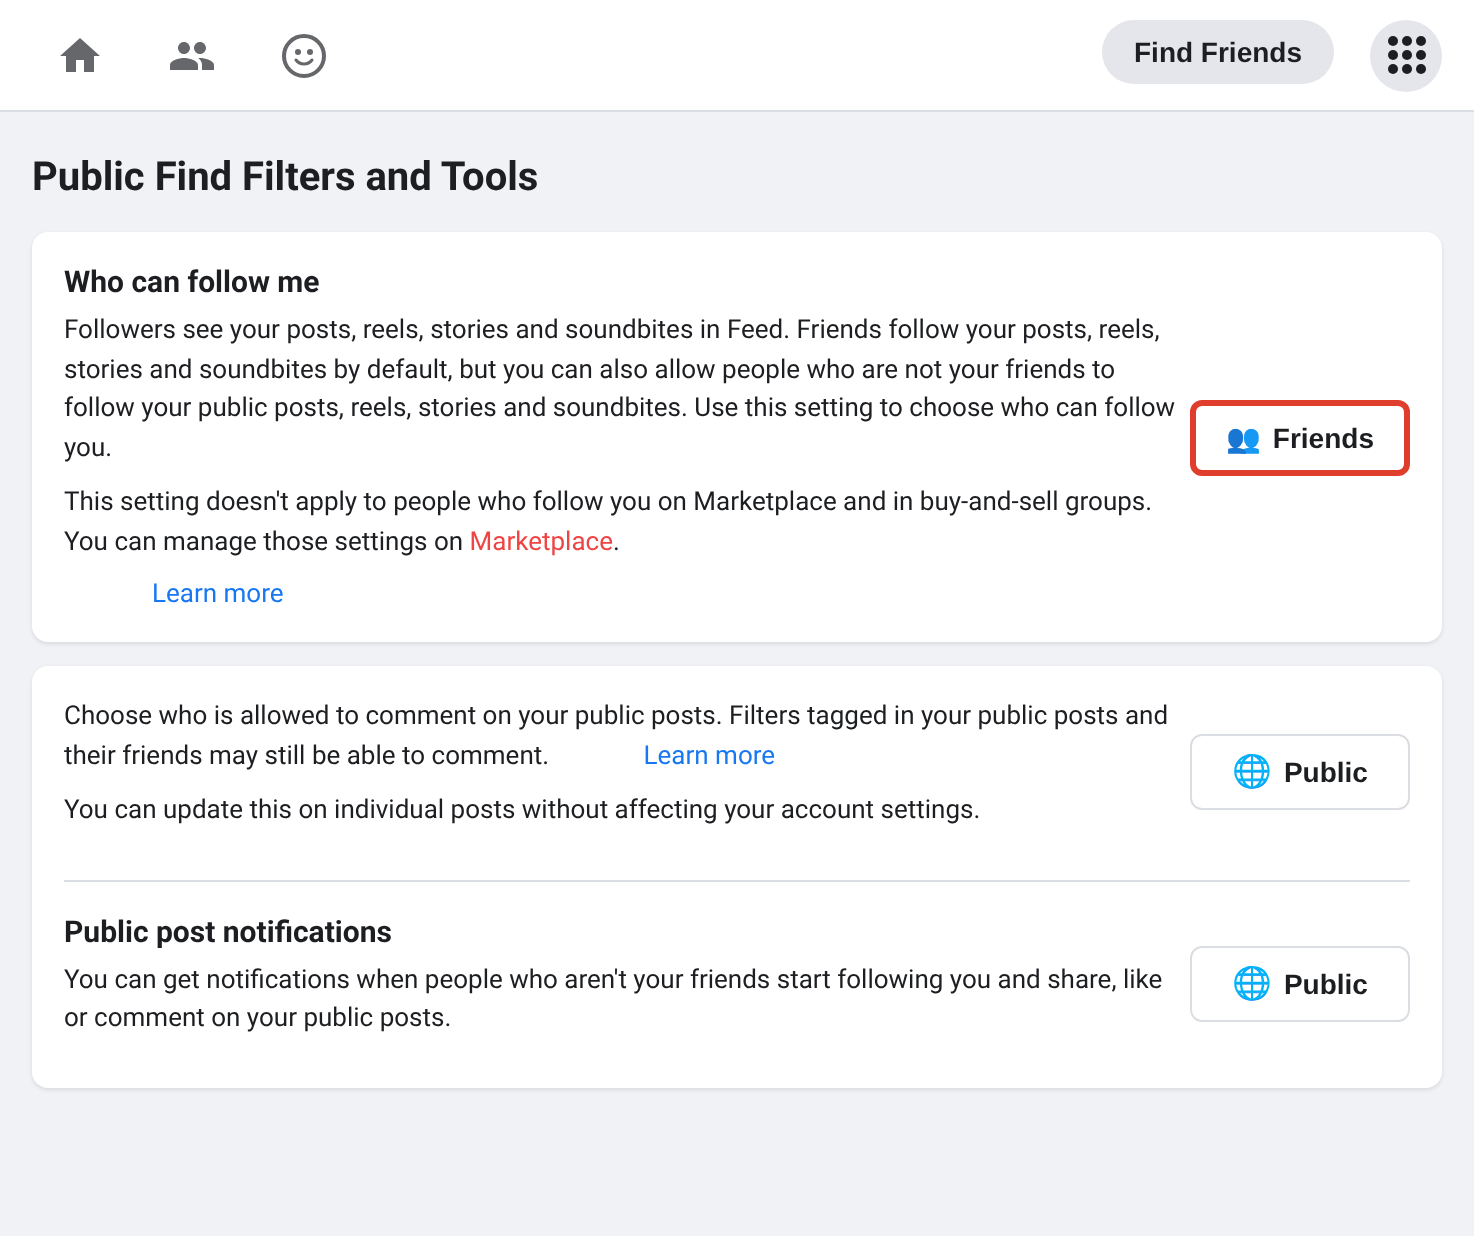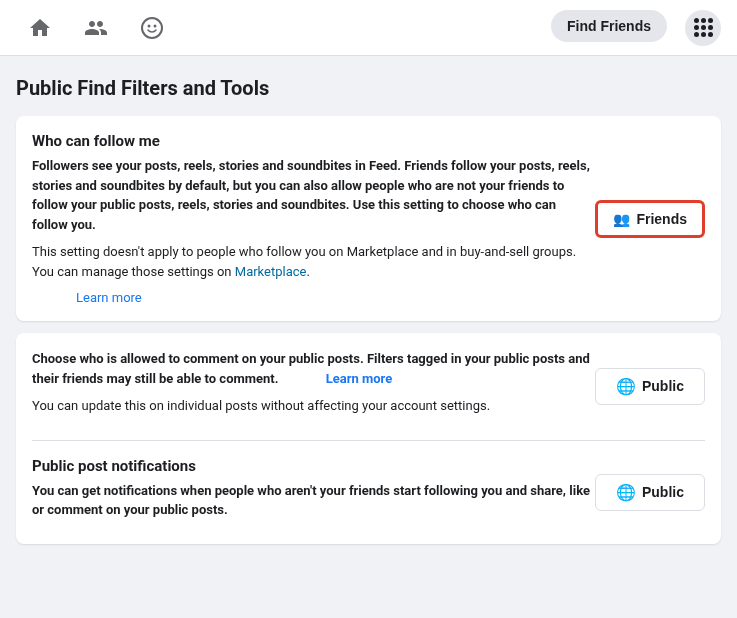--- a/index.html
+++ b/index.html
@@ -108,37 +108,36 @@
       font-size: 15px;
       font-weight: 700;
       color: #1c1e21;
       margin-bottom: 6px;
     }
     .section-desc {
       font-size: 13px;
       color: #1c1e21;
       line-height: 1.5;
       margin-bottom: 8px;
-      font-weight: bold;
     }
     .section-desc-extra {
       font-size: 13px;
       color: #1c1e21;
       line-height: 1.5;
       margin-bottom: 8px;
     }
     .learn-more-link {
       color: #1877f2;
       text-decoration: none;
       font-size: 13px;
       cursor: pointer;
       margin-left: 44px;
     }
     .marketplace-link {
-      color: #0369a1;
+      color: #ef4444;
       text-decoration: none;
       font-size: 13px;
       cursor: pointer;
     }
 
     
     .setting-btn {
       display: flex;
       align-items: center;
       gap: 6px;

